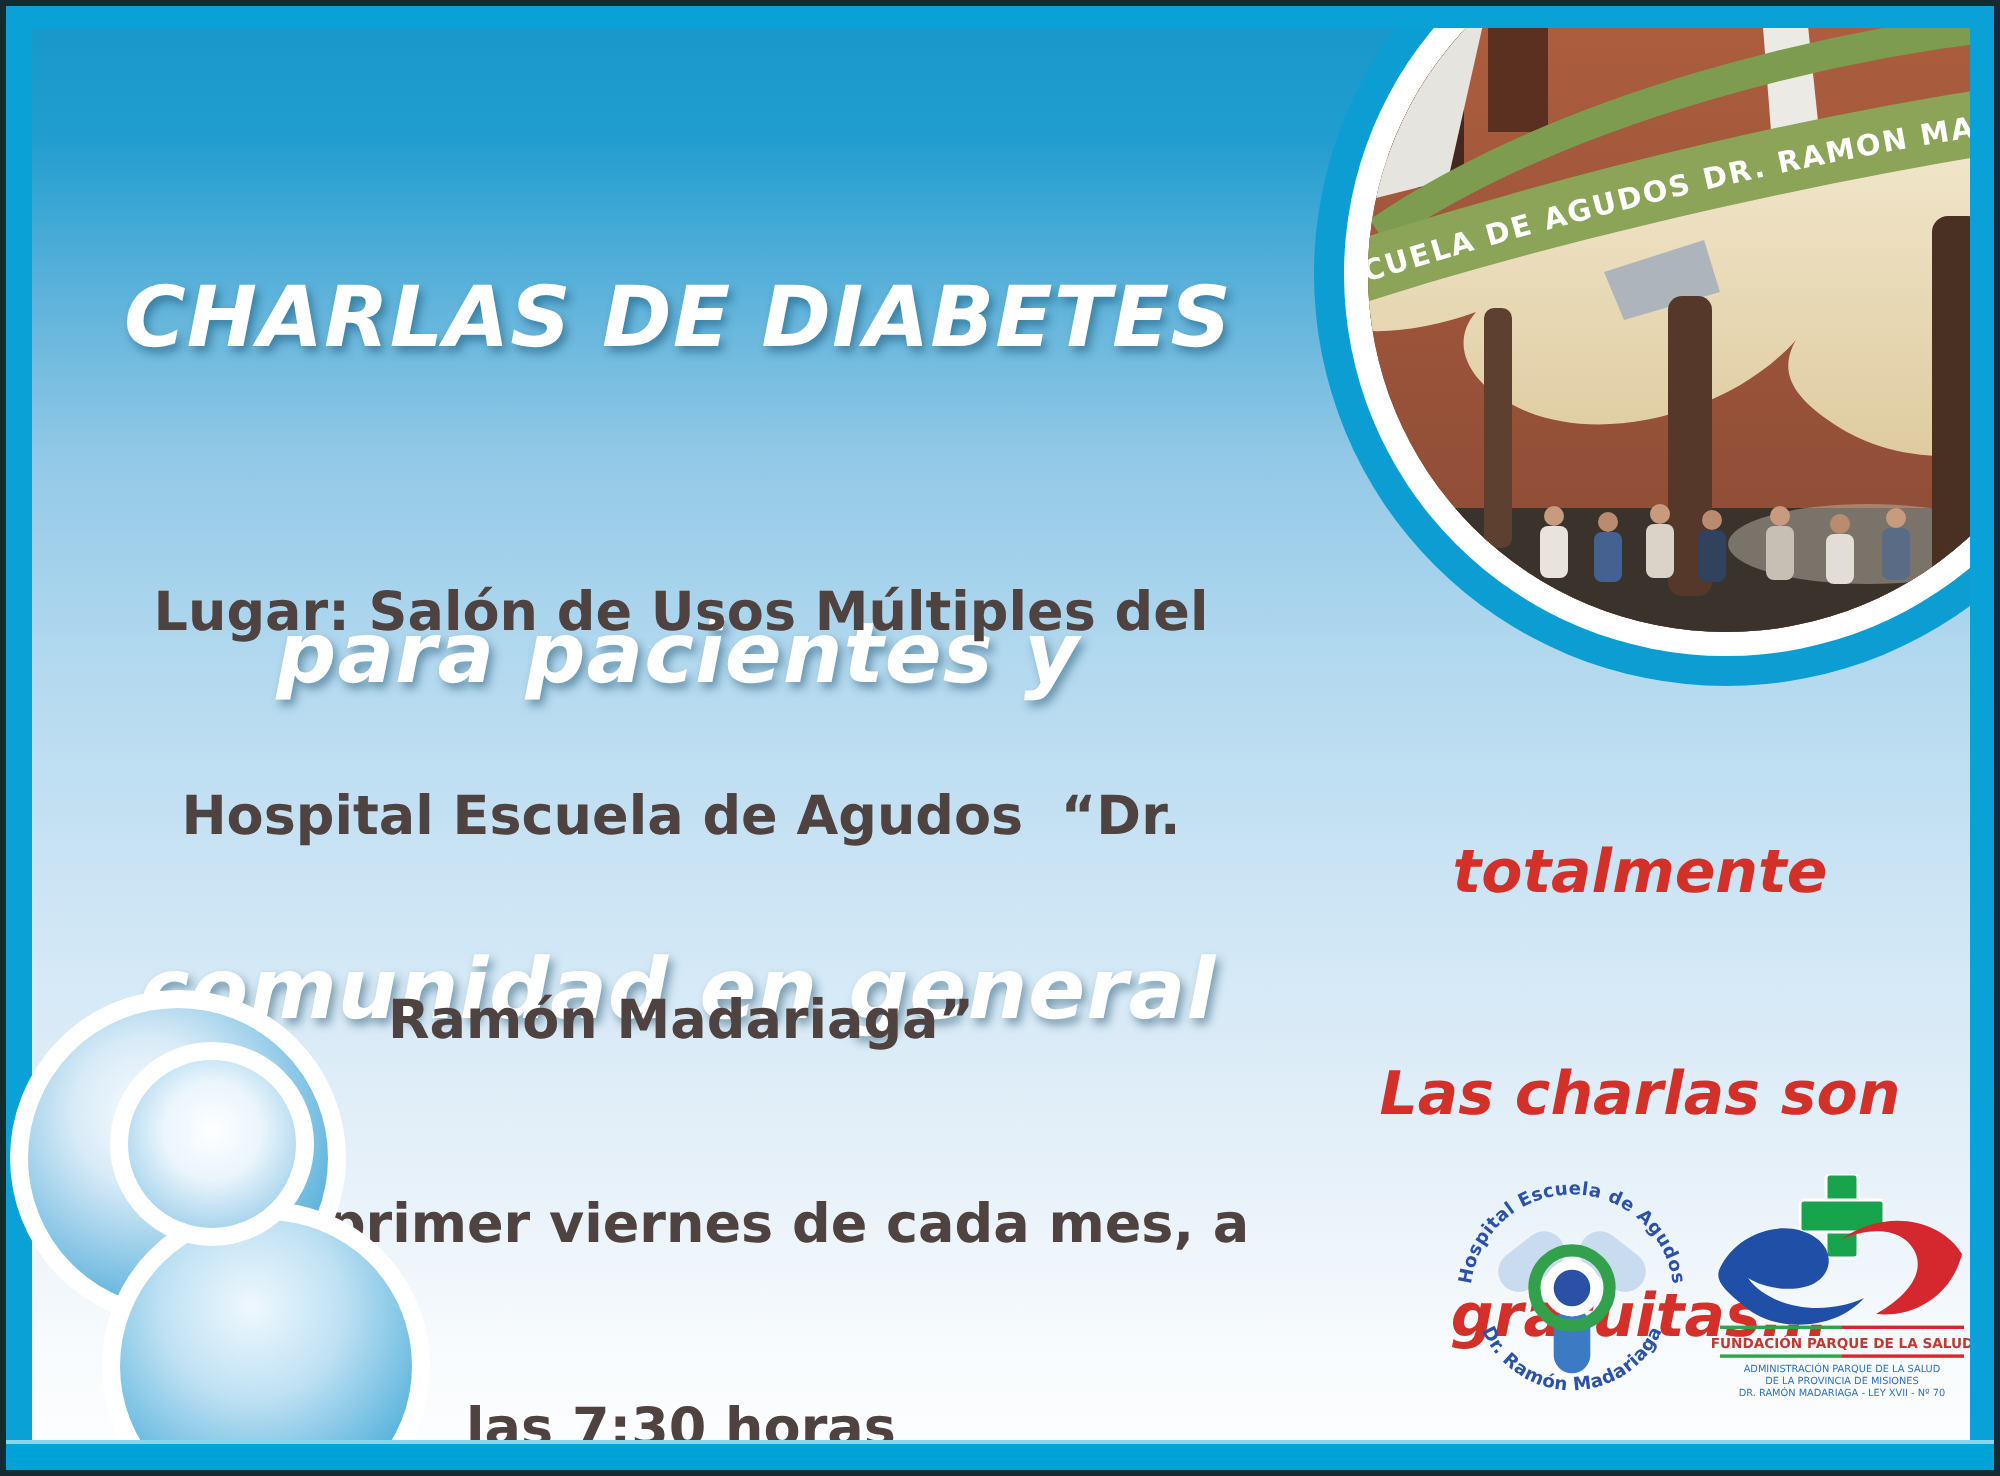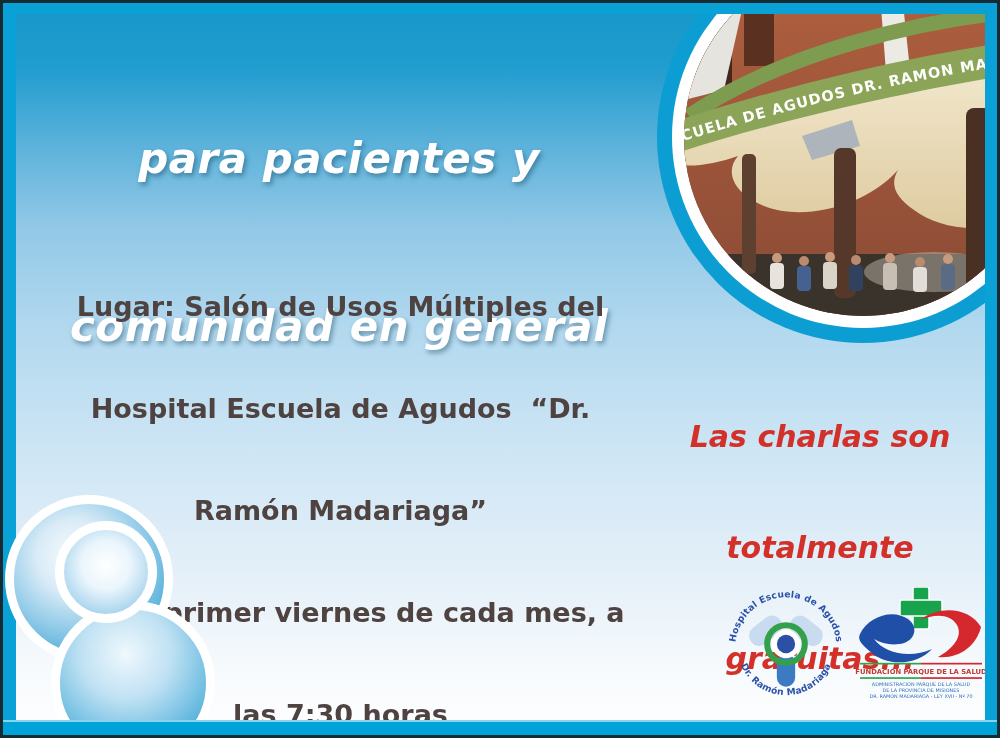--- a/index.html
+++ b/index.html
@@ -131,35 +131,36 @@
               <rect x="257" y="306" width="14" height="26" rx="4" fill="#5A6B85"></rect>
             </g>
         </g>
       </svg>
     </div>
   </div>
 
   <div class="fr fr-top"></div>
 
   <div class="title">
+    <div>CHARLAS DE DIABETES</div>
     <div>para pacientes y</div>
     <div>comunidad en general</div>
   </div>
 
   <div class="details">
     <div>Lugar: Salón de Usos Múltiples del</div>
     <div>Hospital Escuela de Agudos  “Dr.</div>
     <div>Ramón Madariaga”</div>
     <div>Día: el primer viernes de cada mes, a</div>
     <div>las 7:30 horas</div>
   </div>
 
   <div class="highlight">
+    <div>totalmente</div>
     <div>Las charlas son</div>
-    <div>totalmente</div>
     <div>gratuitas...</div>
   </div>
 
   <div class="schedule">
     
     
     
   </div>
 
   <div class="ball ball-a"></div>

